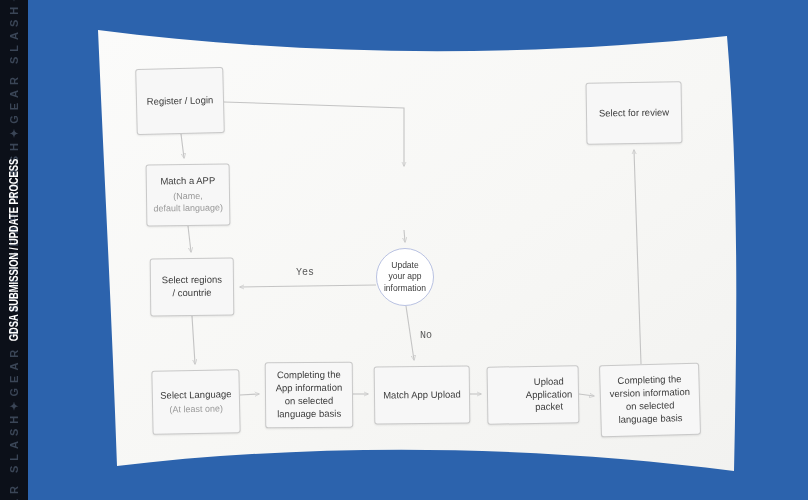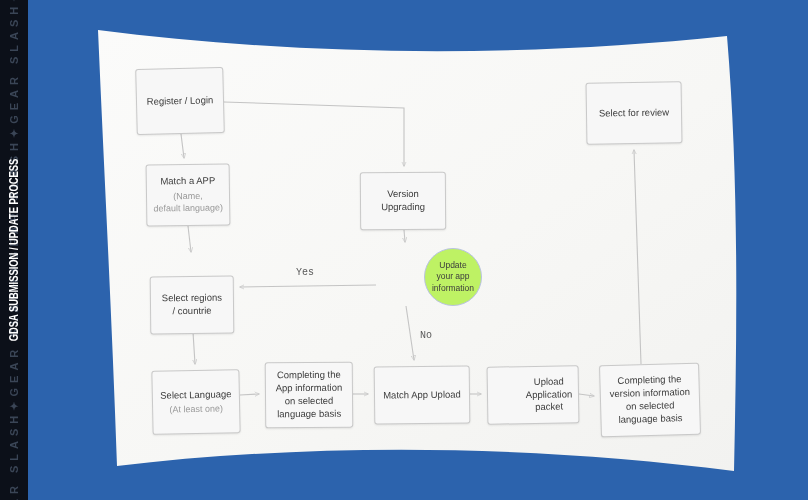--- a/index.html
+++ b/index.html
@@ -83,24 +83,23 @@
     font-size: 9.5px;
     line-height: 1.35;
     padding: 3px 4px;
     box-shadow: 0 1px 2px rgba(0,0,0,0.08);
   }
   .node .main { color: #3c3c3c; }
   .node .sub  { color: #9a9a9a; font-size: 9px; margin-top: 2px; }
 
   .node.circle {
     border-radius: 50%;
-    background: #bef264;
+    background: #ffffff;
     border: 1px solid #b9c2e2;
     box-shadow: none;
-    margin-left: 48px;
   }
 
   .edge-label {
     position: absolute;
     color: #5a5a5a;
     font-size: 10px;
     font-family: Liberation Mono, monospace;
   }
 
   svg.links { position: absolute; left:0; top:0; width:808px; height:500px; overflow: visible; }
@@ -168,25 +167,22 @@
     <div class="node" style="left:136px; top:68px; width:88px; height:66px; transform:rotate(-1.4deg);">
       <span class="main">Register / Login</span>
     </div>
 
     <div class="node" style="left:146px; top:164px; width:84px; height:62px; transform:rotate(-0.8deg);">
       <span class="main">Match a APP</span>
       <span class="sub" style="white-space:pre-line;">(Name,
 default language)</span>
     </div>
 
-    <div class="node" style="left:360px; top:172px; width:86px; height:58px; transform:rotate(-0.4deg);">
-      <span class="main">Version Upgrading</span>
-    </div>
-
-    <div class="node" style="left:150px; top:276px; width:84px; height:58px; transform:rotate(-0.6deg);">
+
+    <div class="node" style="left:150px; top:258px; width:84px; height:58px; transform:rotate(-0.6deg);">
       <span class="main" style="white-space:pre-line;">Select regions
 / countrie</span>
     </div>
 
     <div class="node circle" style="left:376px; top:248px; width:58px; height:58px;">
       <span class="main" style="white-space:pre-line; font-size:8.5px;">Update
 your app
 information</span>
     </div>
 

